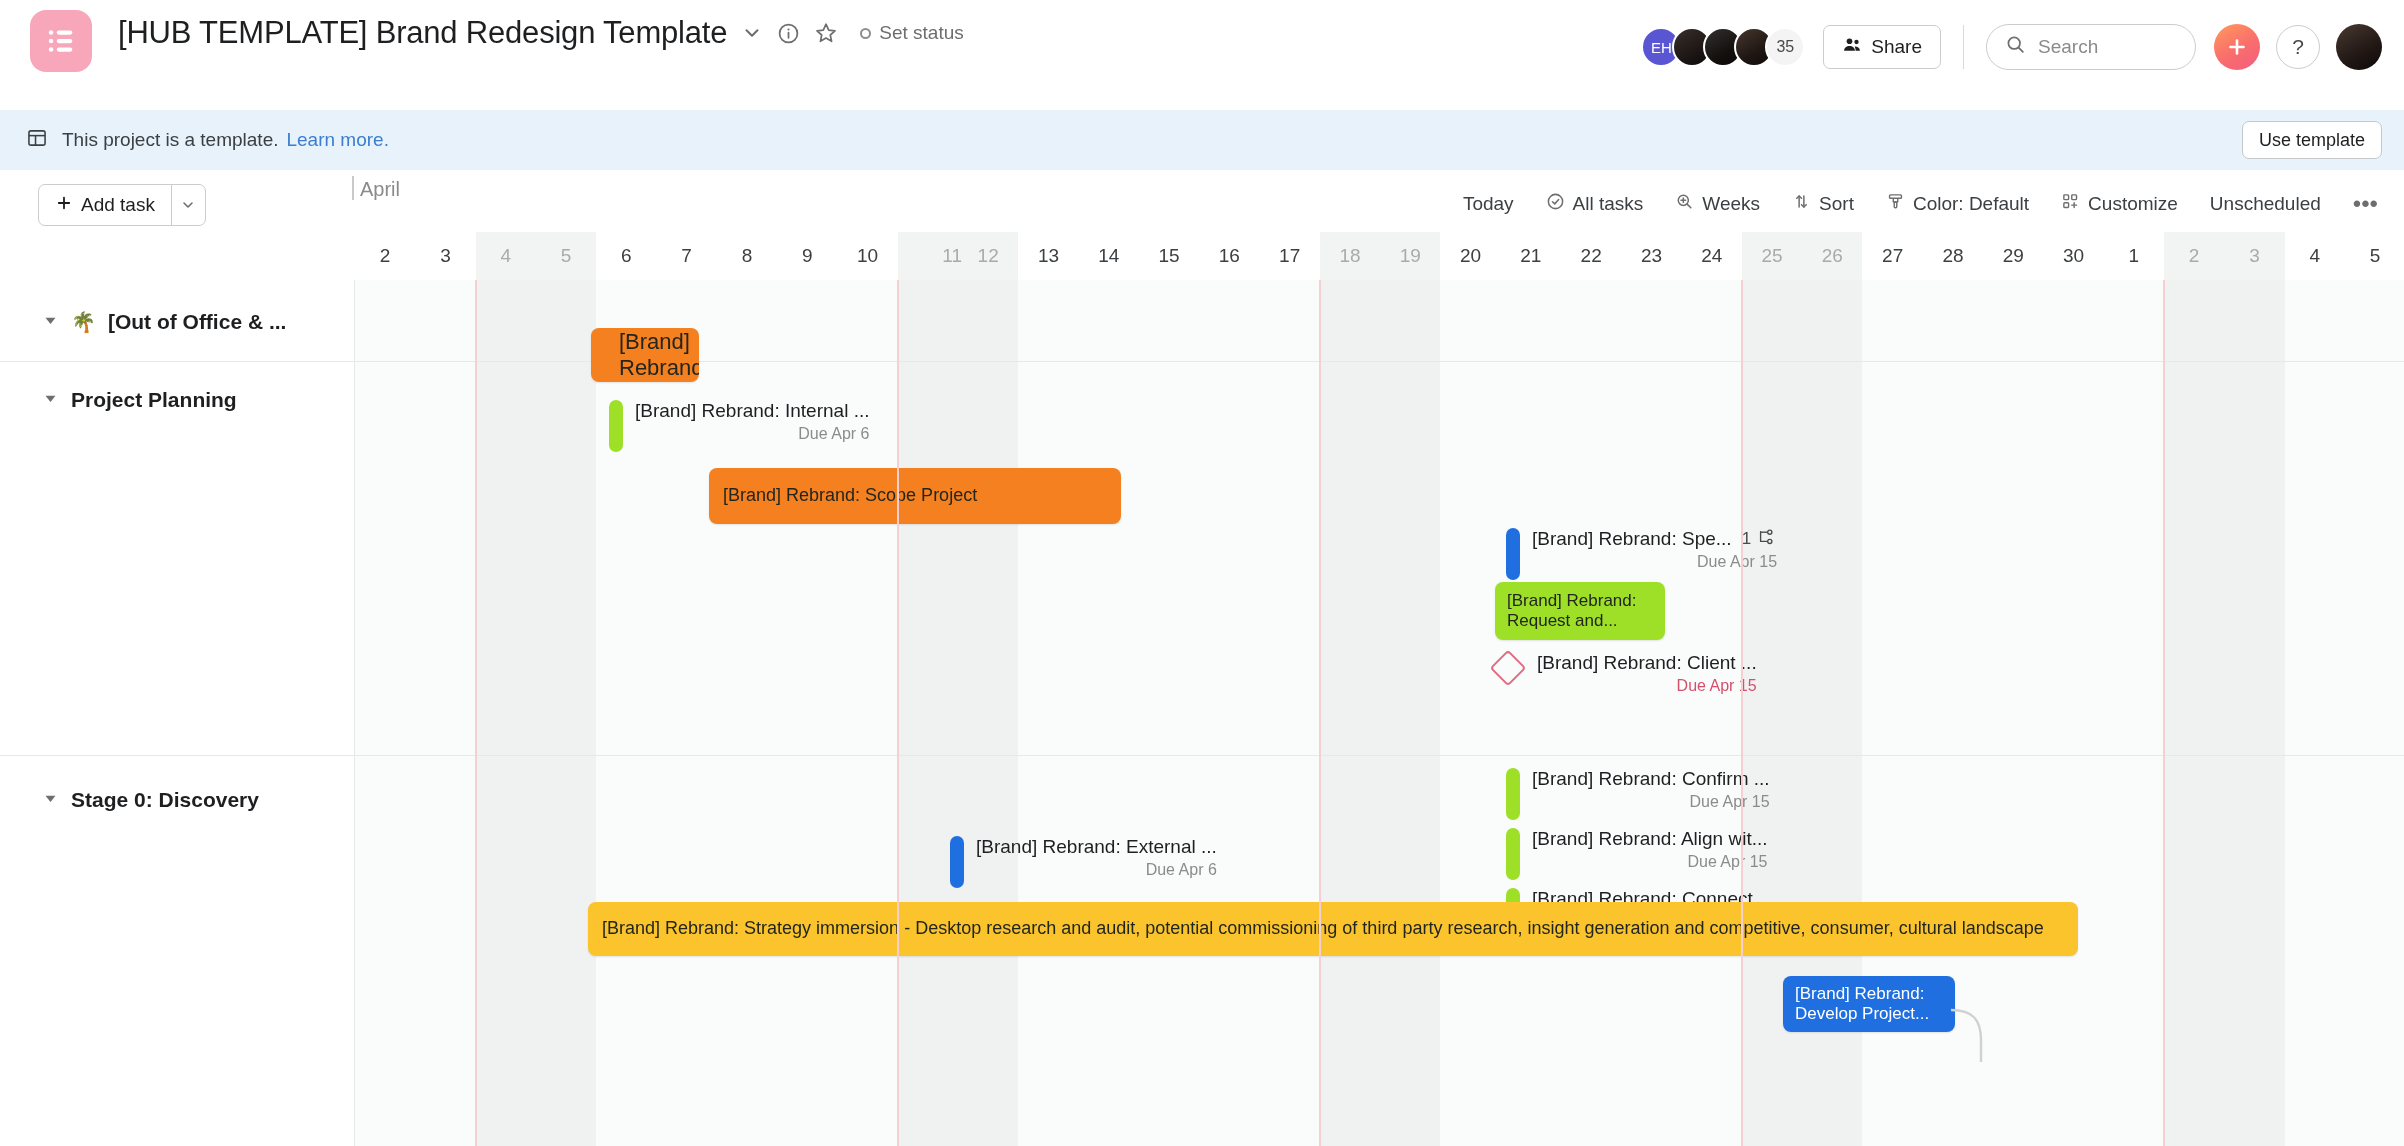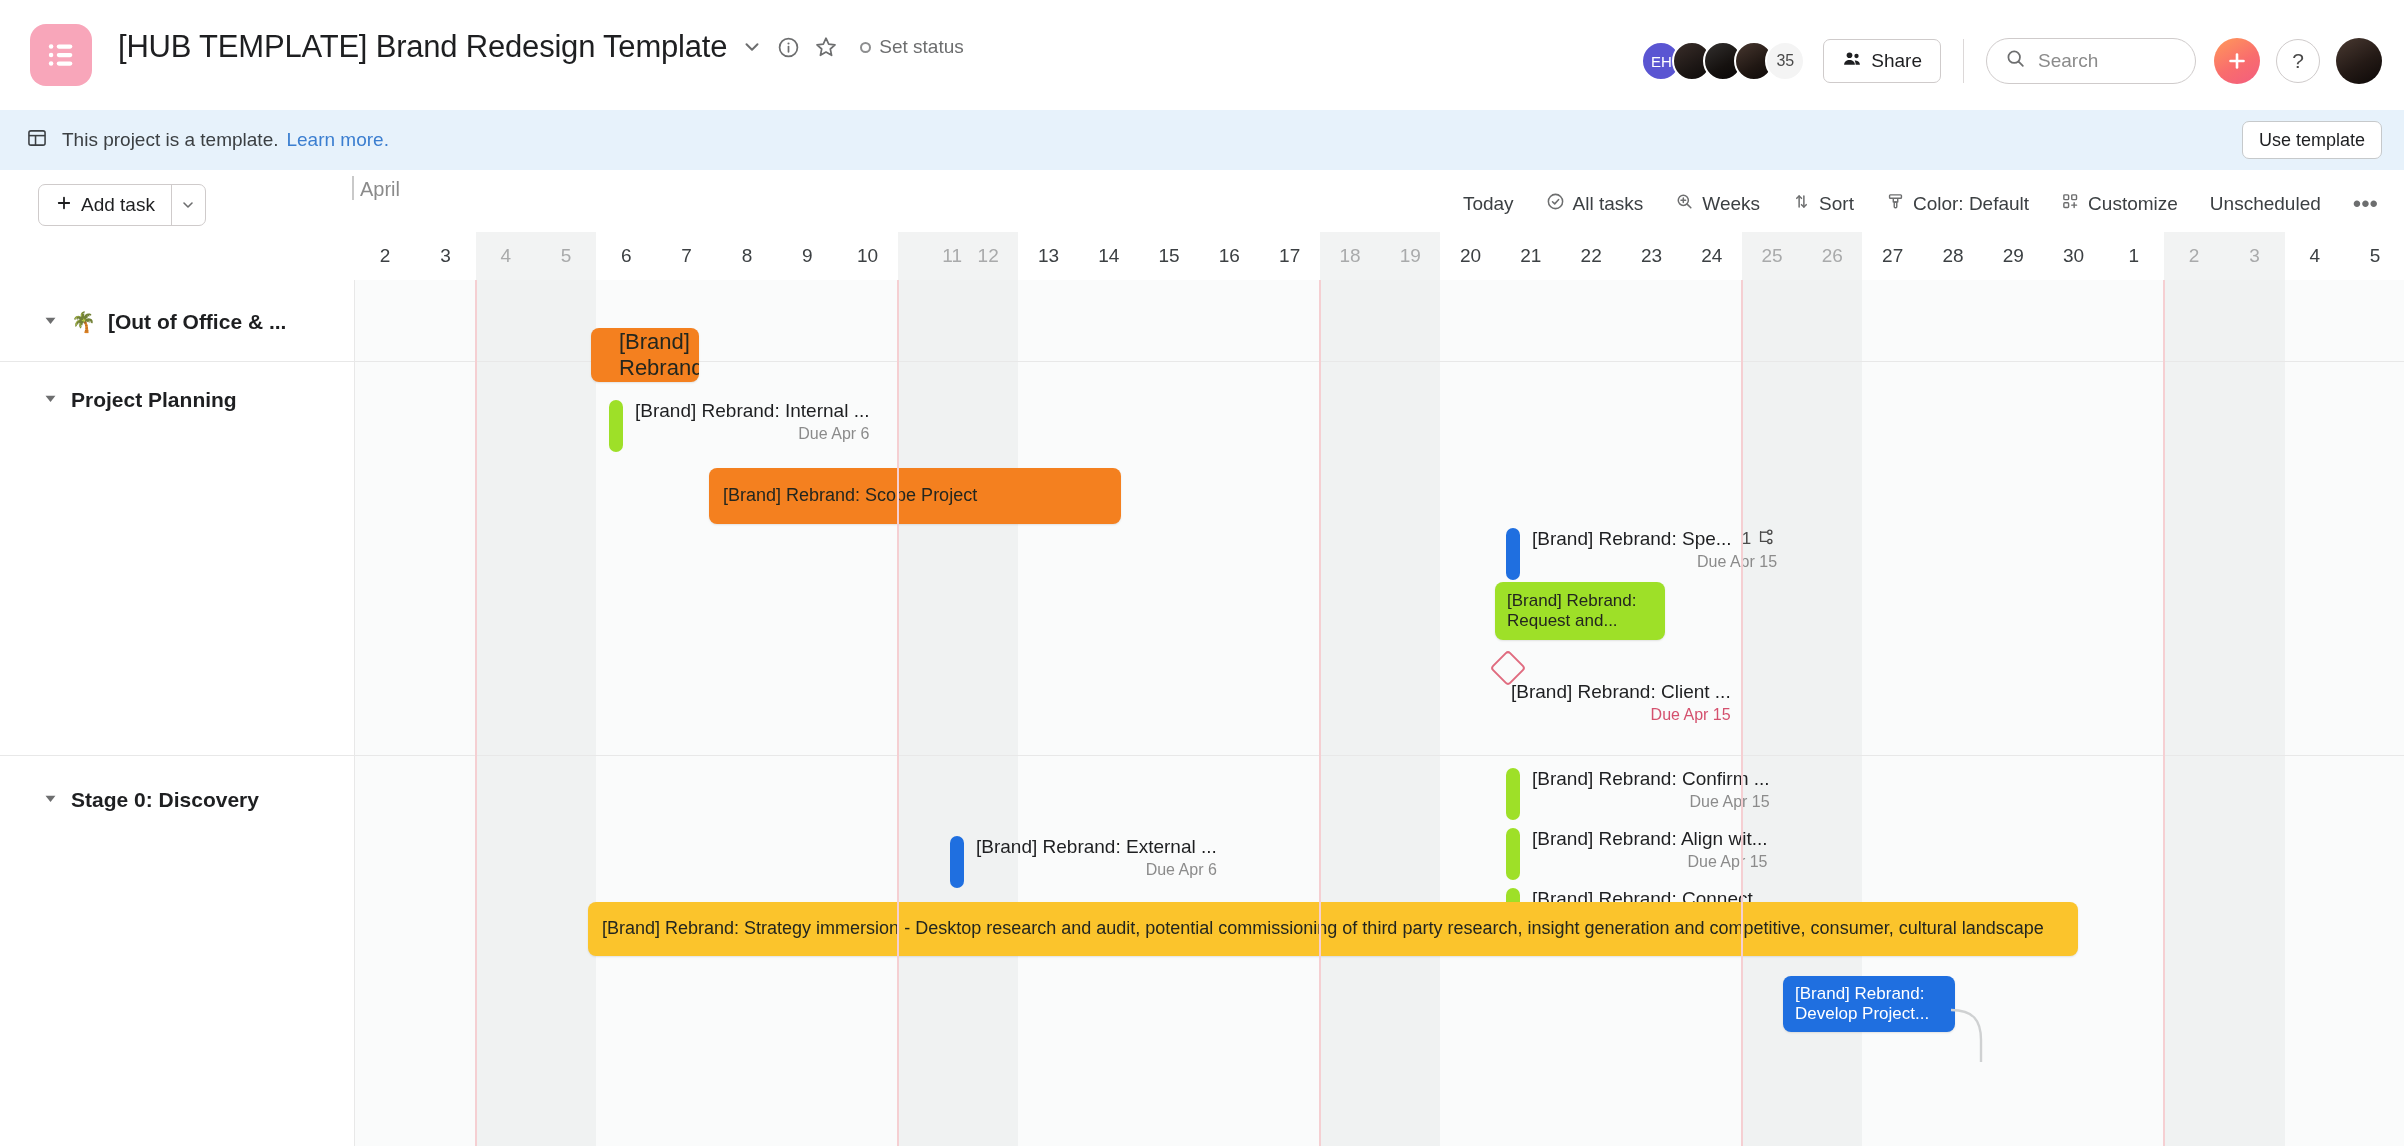--- a/index.html
+++ b/index.html
@@ -8,21 +8,21 @@
     font-family: "Liberation Sans", sans-serif;
     background: #ffffff;
     color: #1e1f21;
     overflow: hidden;
     -webkit-font-smoothing: antialiased;
   }
   .app { position: relative; width: 2404px; height: 1146px; }
 
   
   .topbar {
-    position: absolute; left: 0; top: 14px; width: 2404px; height: 110px;
+    position: absolute; left: 0; top: 0; width: 2404px; height: 110px;
     background: #fff; display: flex; align-items: flex-start;
   }
   .proj-logo {
     position: absolute; left: 30px; top: 10px;
     width: 62px; height: 62px; border-radius: 16px;
     background: #f8a6ba;
     display: flex; align-items: center; justify-content: center;
   }
   .proj-logo svg { display:block; }
 
@@ -218,21 +218,21 @@
   }
   .pill-text { margin-left: 12px; text-align: right; }
   .pill-title {
     font-size: 19px; color: #1e1f21; white-space: nowrap;
     display: flex; align-items: center; gap: 10px;
   }
   .pill-due { font-size: 16px; color: #8b8b8b; margin-top: 3px; }
   .pill-due.overdue { color: #d4516e; }
   .sub-count { font-size: 17px; color: #4a4a4a; display:flex; align-items:center; gap:6px; }
 
-  .milestone { position: absolute; display: flex; align-items: flex-start; cursor:pointer;flex-direction:column; }
+  .milestone { position: absolute; display: flex; align-items: flex-start; cursor:pointer; }
   .diamond {
     width: 26px; height: 26px; border: 2px solid #e06b7f;
     transform: rotate(45deg); border-radius: 4px; flex: 0 0 auto;
     margin-top: 3px;
   }
   .dep-curve { position: absolute; pointer-events: none; }
 </style>
 </head>
 <body>
 

